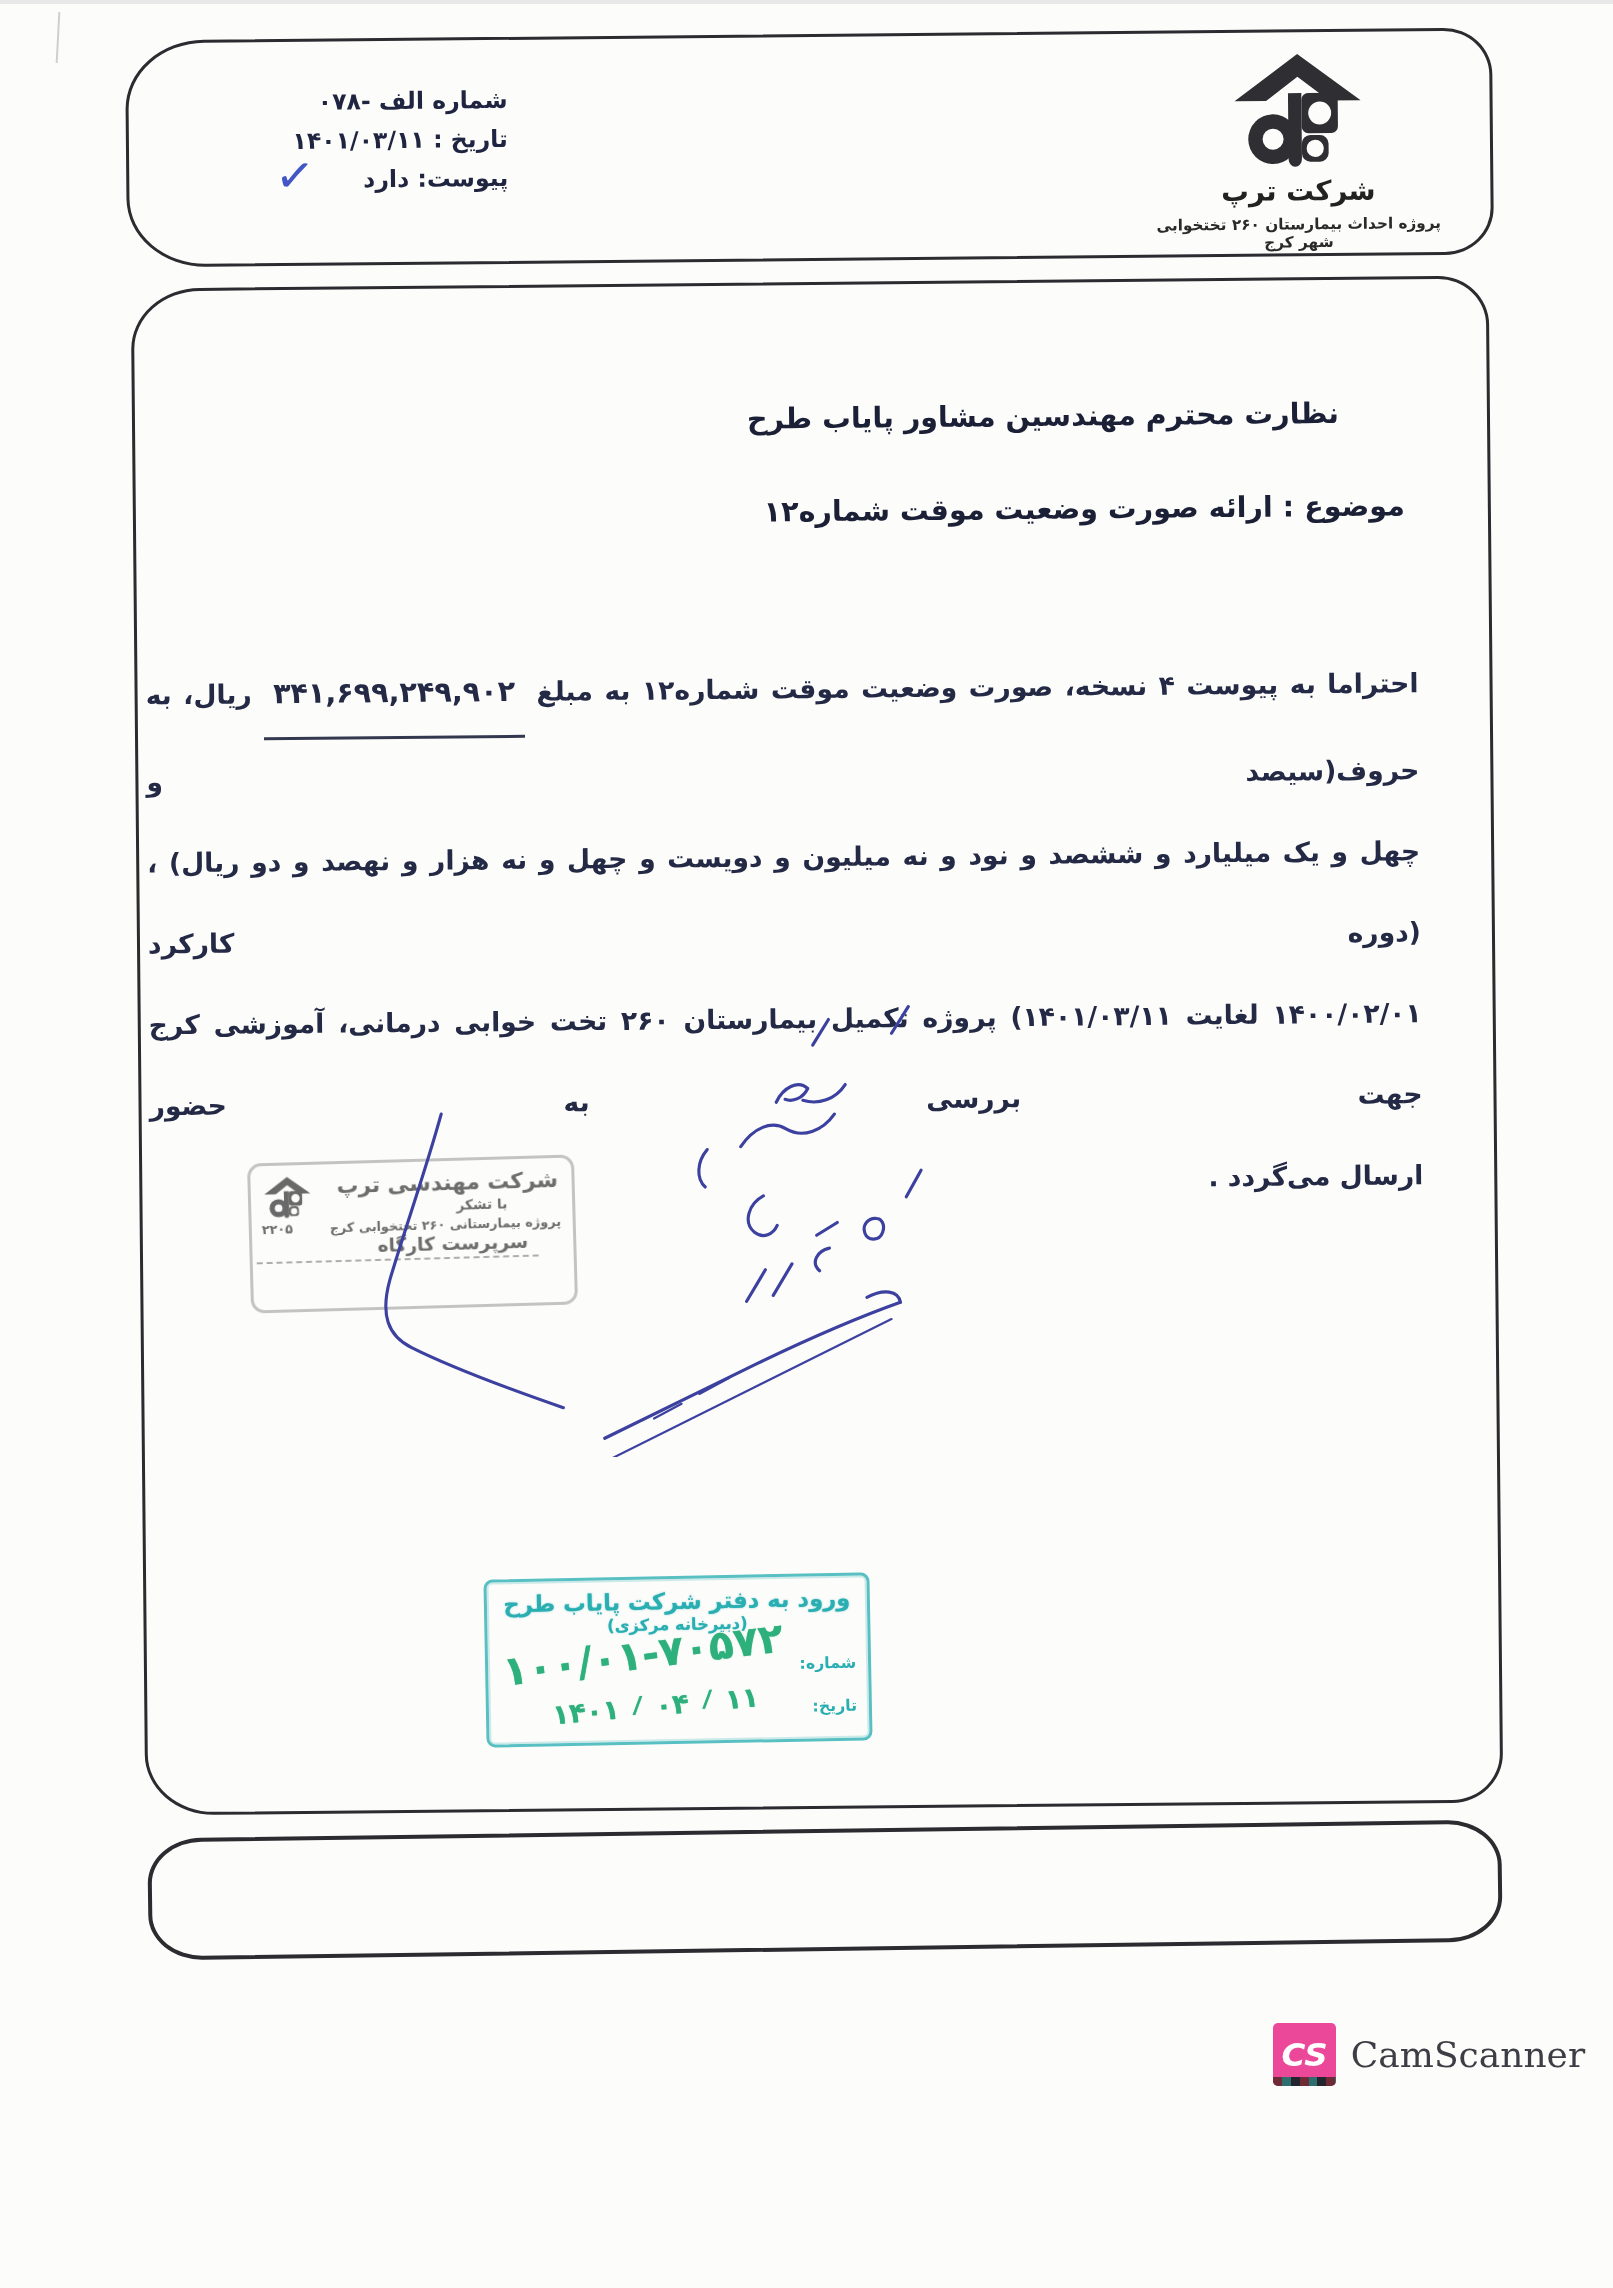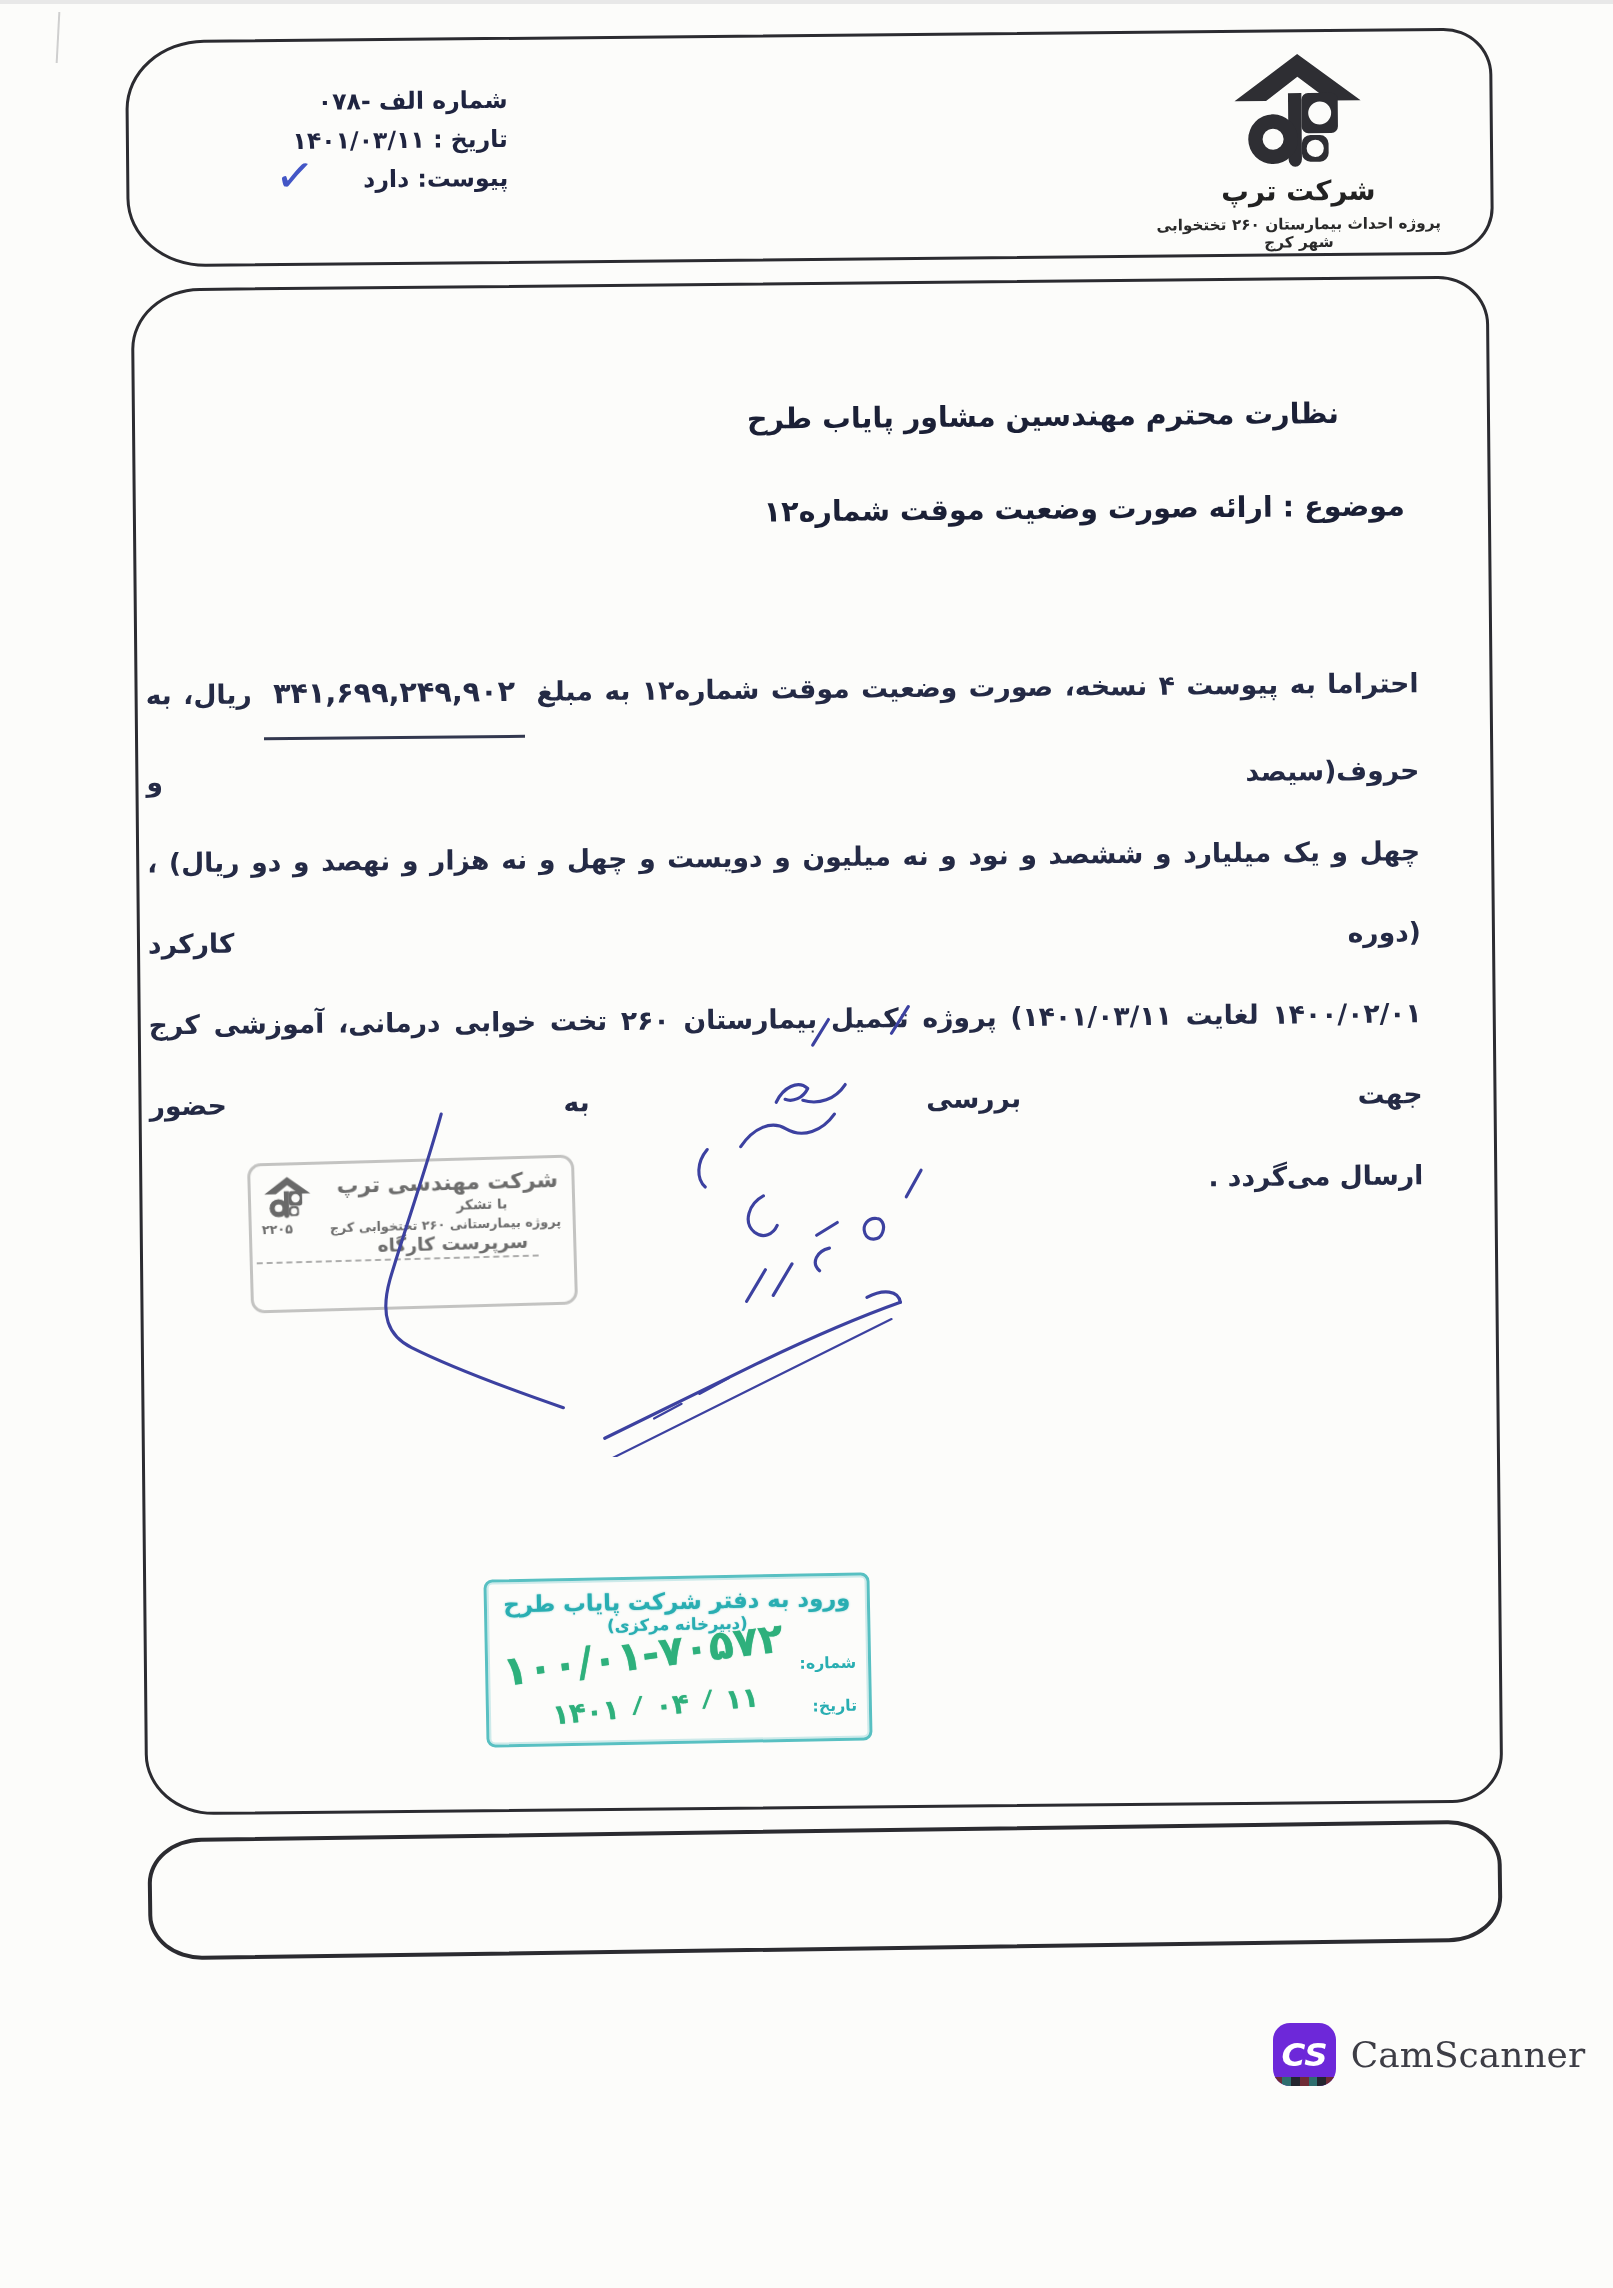--- a/index.html
+++ b/index.html
@@ -99,21 +99,21 @@
   .e-hand-date .sep{font-size:23.6px; transform:rotate(8deg);}
   
   .footer-box{
     left:148px; top:1825px; width:1346px; height:114px;
     border-radius:54px / 45px; border-width:4.4px;
     transform:rotate(-0.8deg);
   }
   
   .cam{position:absolute; left:1273px; top:2019px; display:flex; align-items:center; gap:14.8px;}
   .cs-badge{
-    position:relative; width:63px; height:63px; background:#6d28d9; border-radius:17px;
+    position:relative; width:63px; height:63px; background:#ec4899; border-radius:5px;
     color:#fff; display:flex; align-items:center; justify-content:center;
     font-size:32.5px; font-weight:bold; font-style:italic; overflow:hidden;
   }
   .cs-badge::after{
     content:""; position:absolute; left:0; right:0; bottom:0; height:8.9px;
     background:repeating-linear-gradient(90deg,#6e2b35 0 8.9px,#2e6e6e 8.9px 17.7px,#23252e 17.7px 26.6px);
   }
   .cs-name{font-family:"DejaVu Serif", serif; font-size:36px; color:#3d3d45;}
   
   .artifact{position:absolute; left:57px; top:7.9px; width:2px; height:51px;

